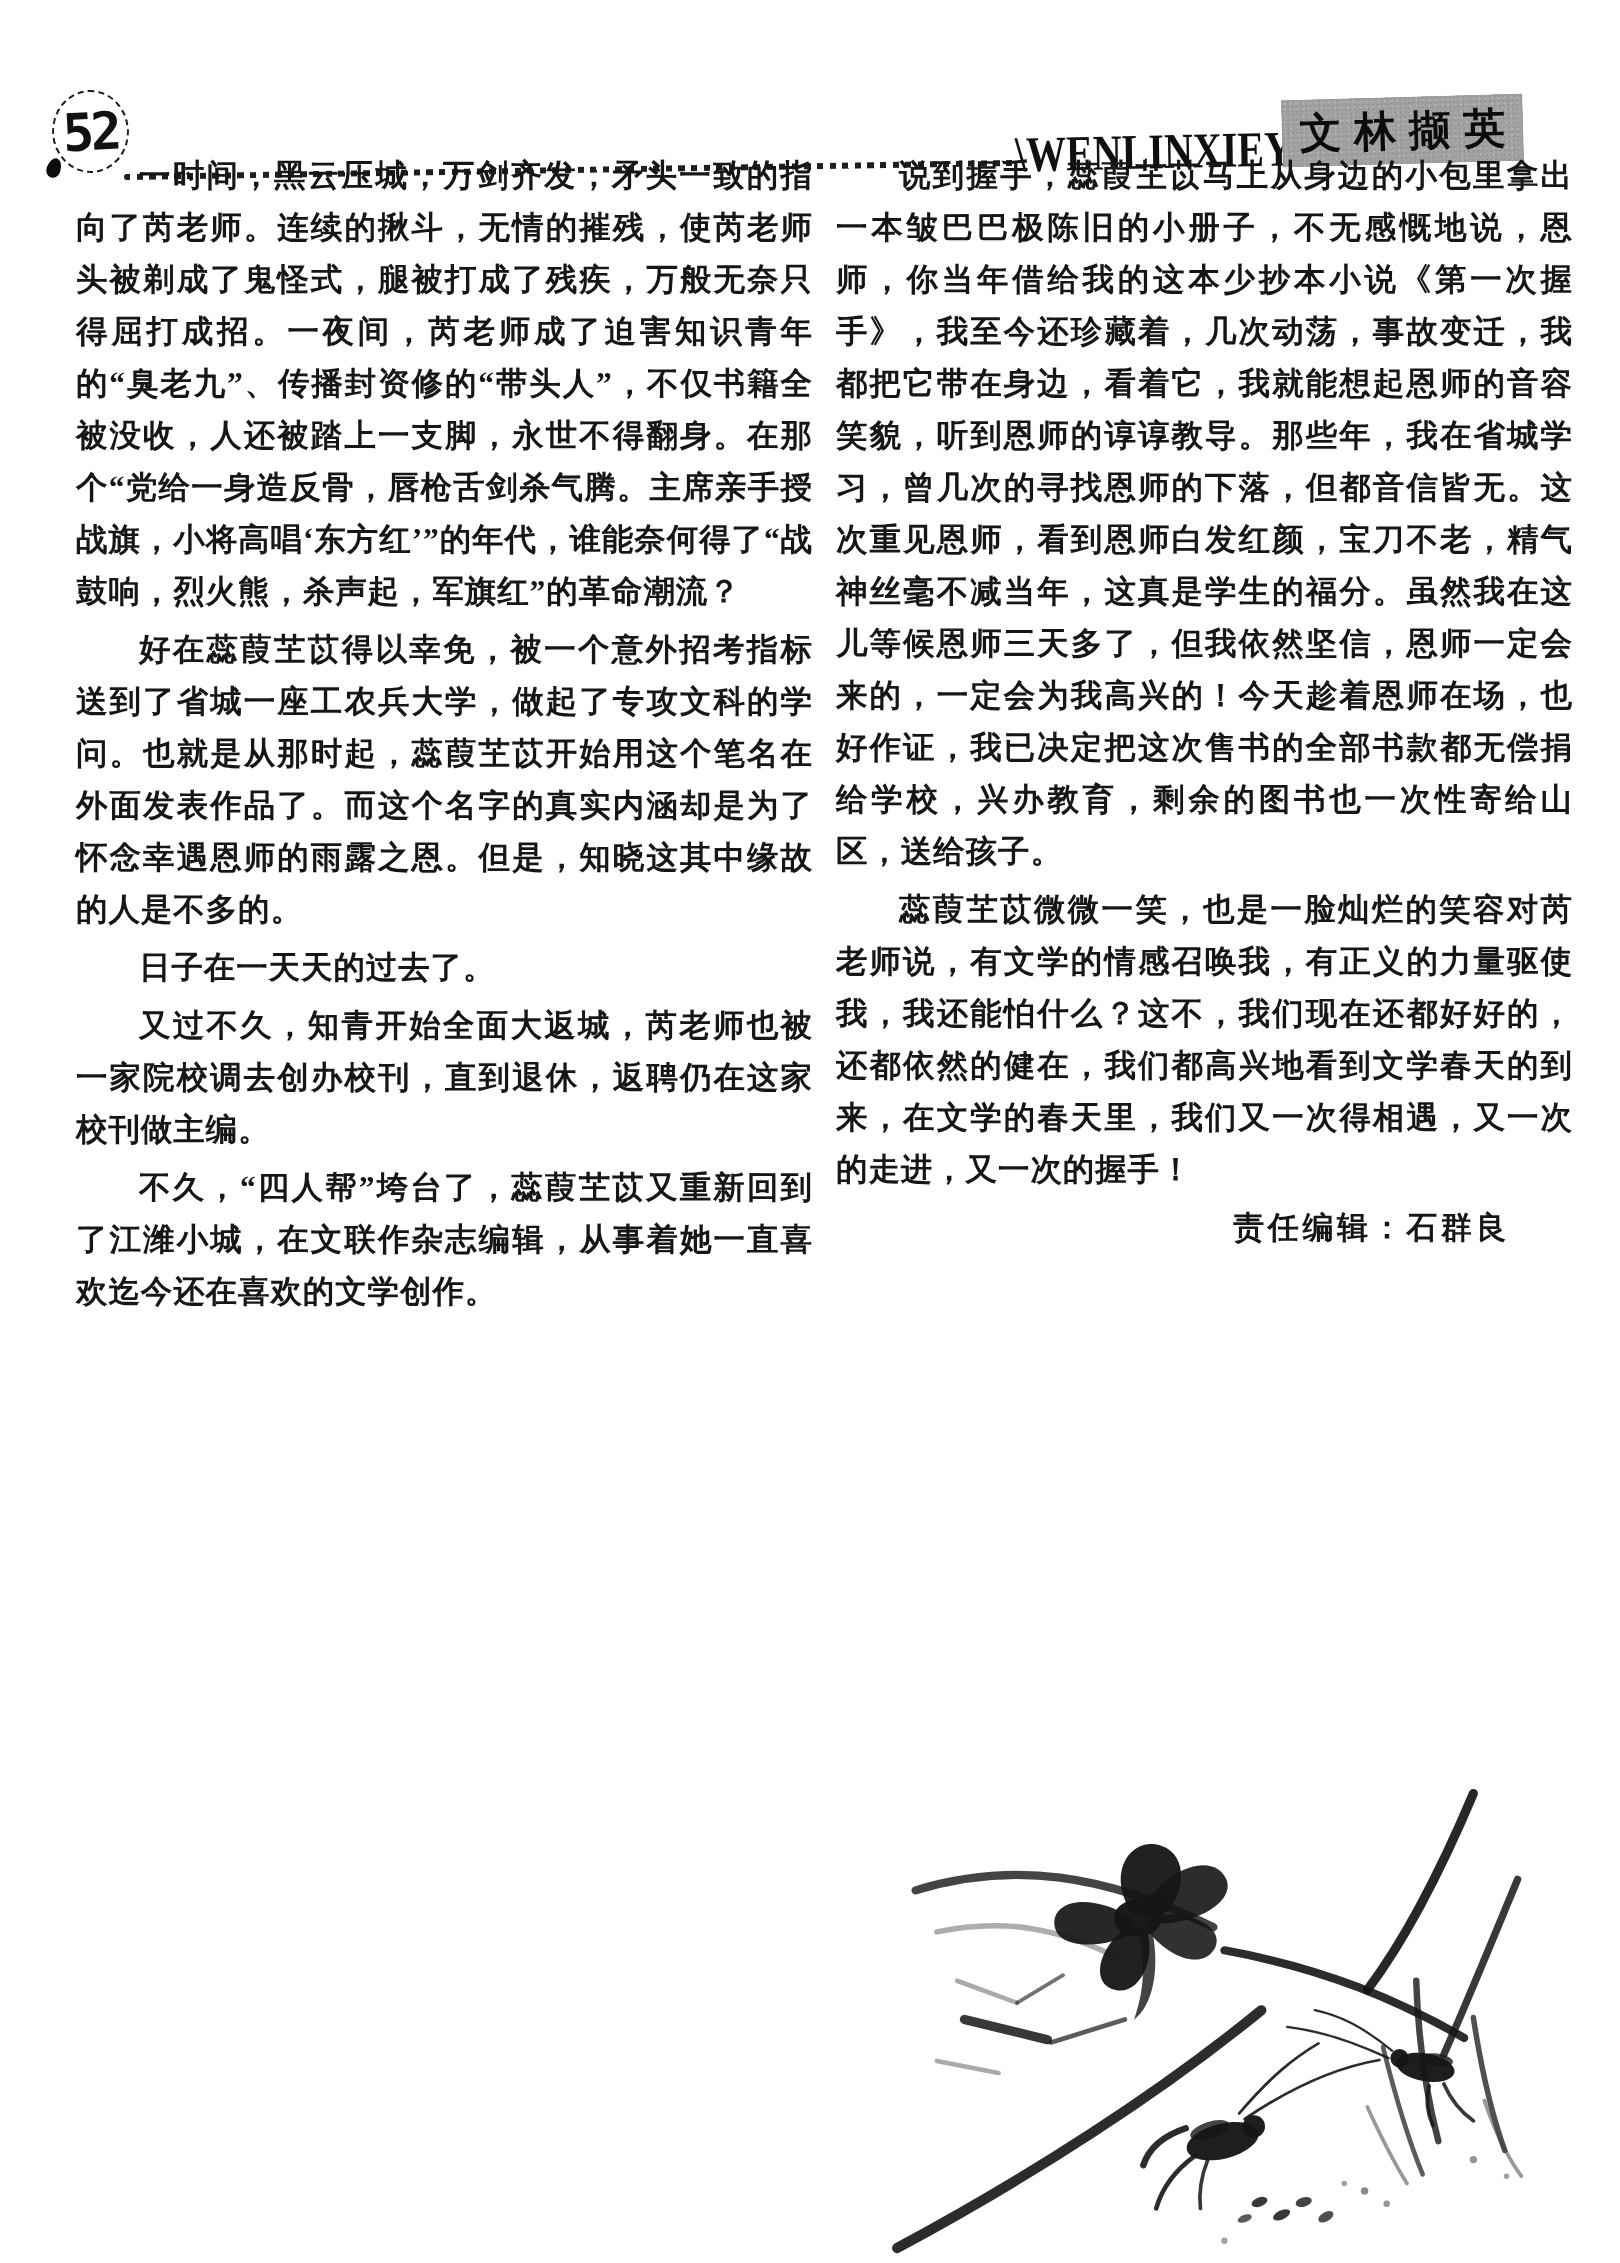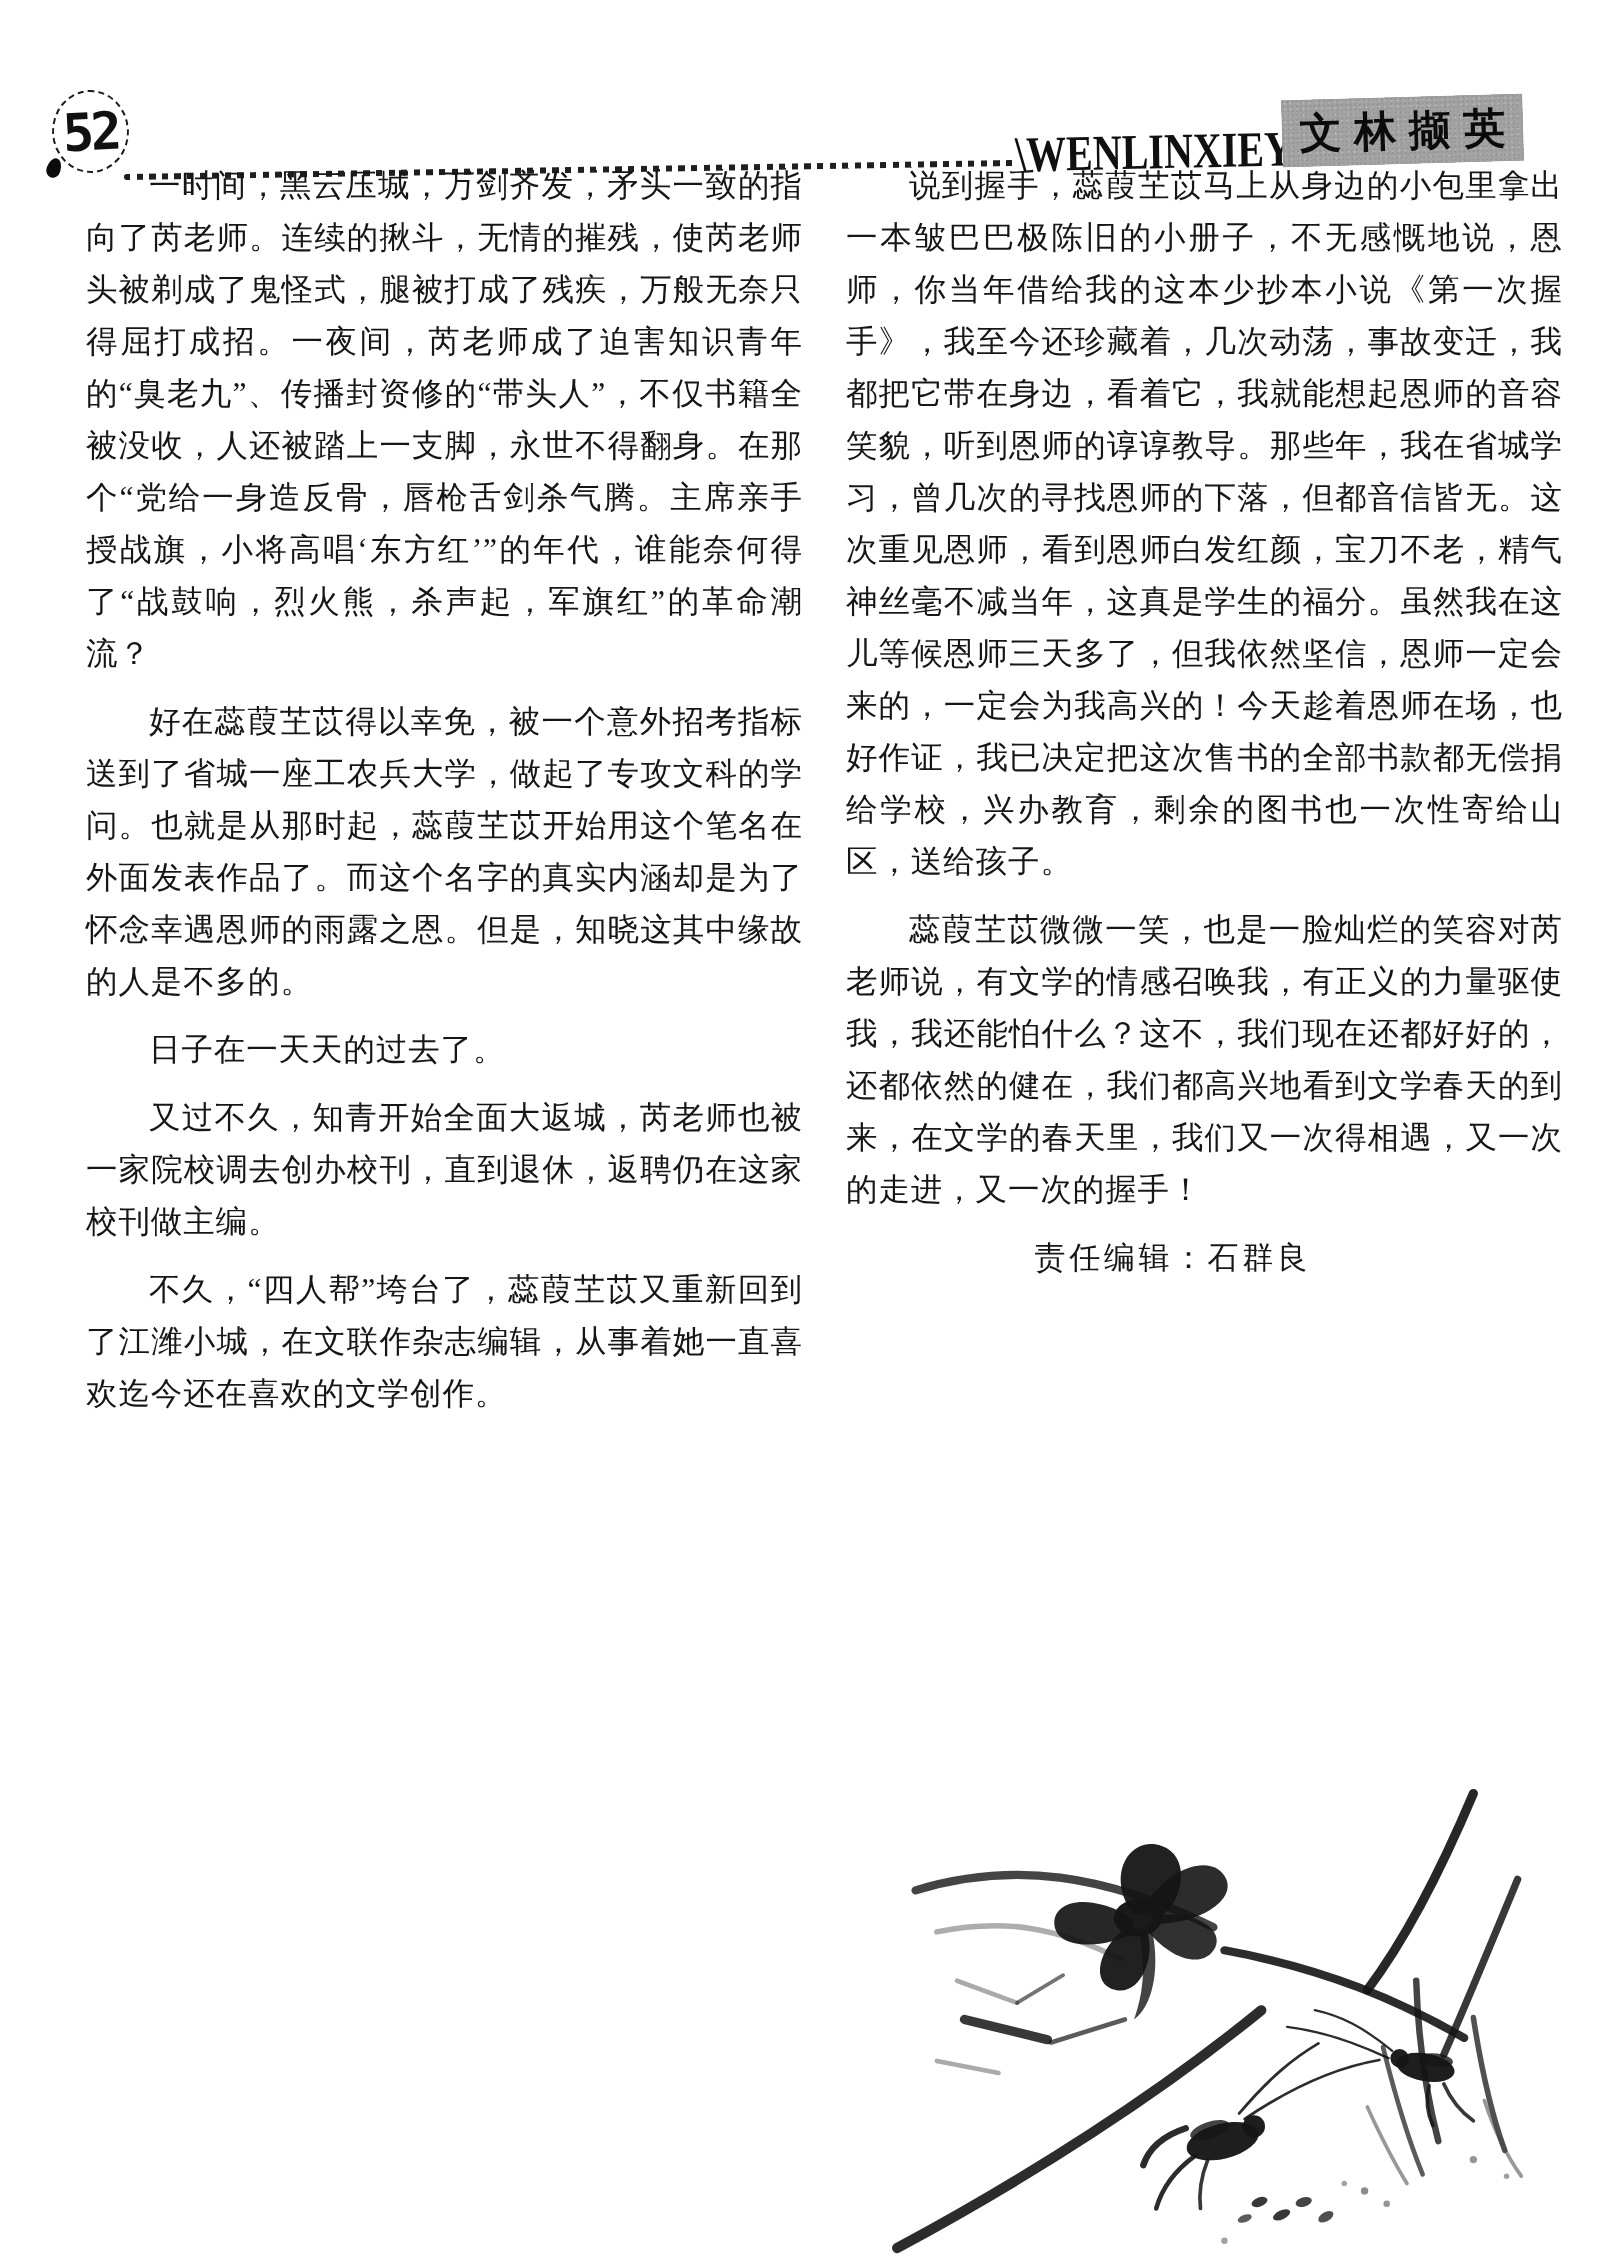--- a/index.html
+++ b/index.html
@@ -51,23 +51,23 @@
     font-family:"Liberation Serif",serif;
   }
   
   .col{
     position:absolute;top:144px;width:749px;
     font-size:31.5px;line-height:52px;letter-spacing:0.9px;
     text-align:justify;
   }
   .col-left{left:70px;}
   .col-right{left:830px;}
-  .col p{margin:16px;text-indent:2em;}
+  .col p{margin:6px;text-indent:2em;font-weight:bold;}
   .editor-line{
-    margin-top:5.4px;text-align:center;text-indent:0!important;
+    margin-top:5.4px;text-align:right;text-indent:0!important;
     padding-right:63px;font-size:31px;letter-spacing:3.6px;
     font-weight:500;
   }
   
   .painting{
     position:absolute;left:828px;top:1742px;width:756px;height:518px;
   }
   .painting svg{width:100%;height:100%;}
 </style>
 </head>

